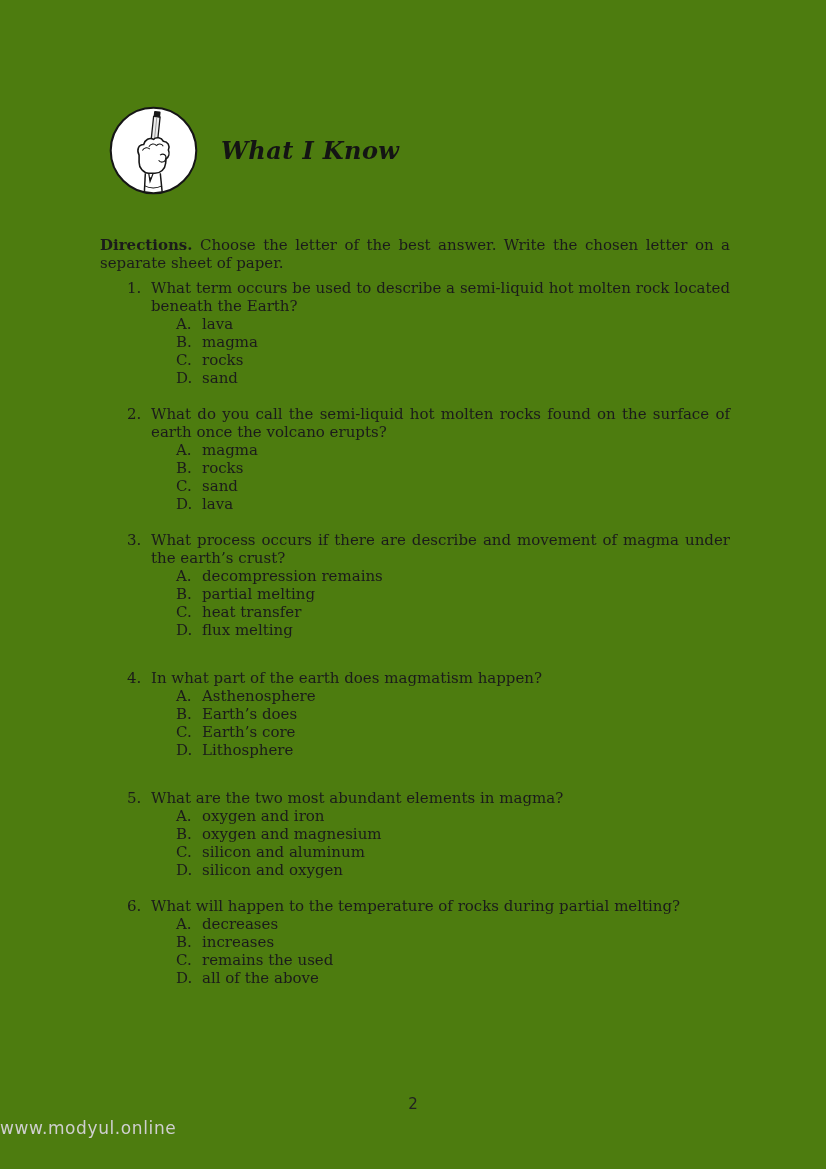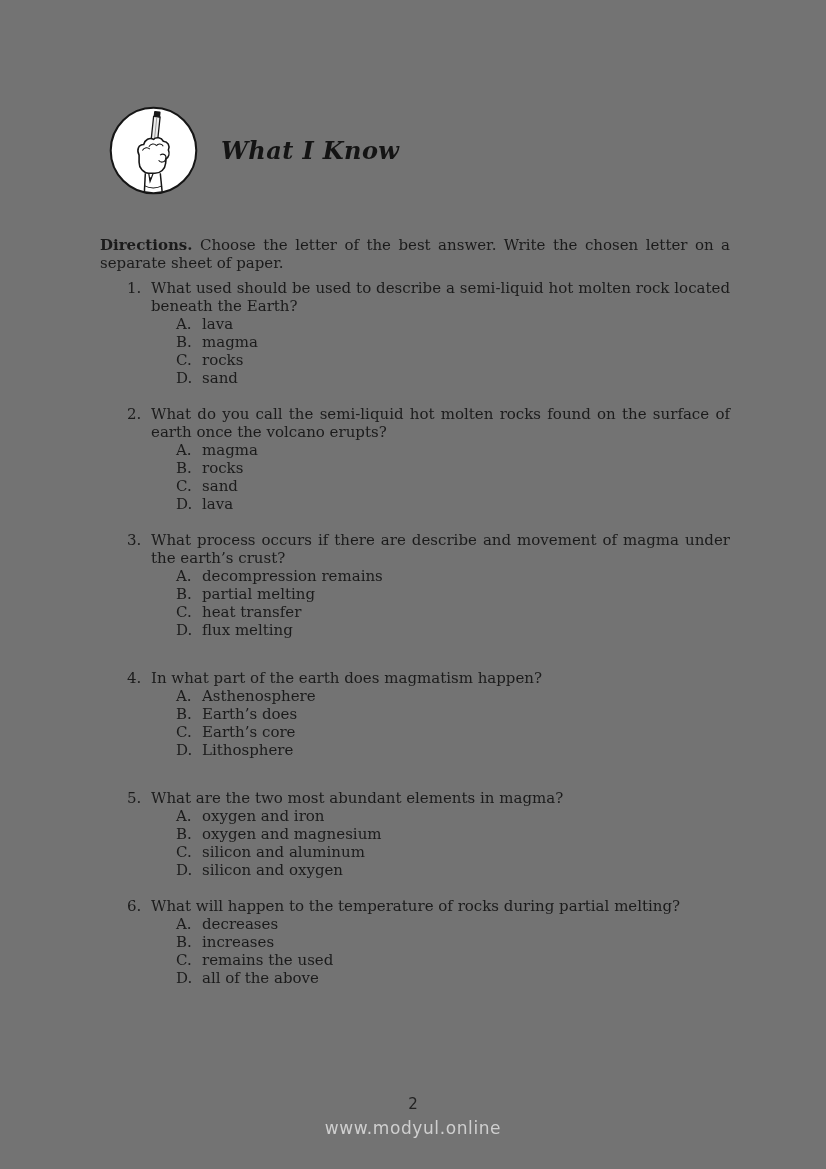--- a/index.html
+++ b/index.html
@@ -1,21 +1,21 @@
 <!DOCTYPE html>
 <html><head>
 <meta charset="utf-8">
 <style>
   html, body { margin: 0; padding: 0; background: #ffffff; }
   .page {
     position: relative;
     width: 826px;
     height: 1169px;
     margin: 0 auto;
-    background: #737373;
+    background: #4d7c0f;
     font-family: "DejaVu Serif", "Liberation Serif", serif;
     color: #1b1b1b;
     overflow: hidden;
   }
 
   
   .header {
     position: absolute;
     top: 104px;
     left: 107px;
@@ -68,21 +68,20 @@
     text-align: center;
     font-family: "DejaVu Sans", "Liberation Sans", sans-serif;
     font-size: 15px;
     color: #222222;
   }
   .watermark {
     position: absolute;
     top: 1118px;
     left: 0;
     width: 100%;
-    text-align: center;
     font-family: "DejaVu Sans", "Liberation Sans", sans-serif;
     font-size: 17px;
     letter-spacing: 0.6px;
     color: #cfcfcf;
   }
 </style>
 </head>
 <body>
 
 <div class="page">
@@ -116,21 +115,21 @@
     <p class="directions">
       <span class="dir-label">Directions.</span>
       <span>Choose the letter of the best answer. Write the chosen letter on a separate sheet of paper.</span>
     </p>
 
     <div class="questions">
 
       <div class="question">
         <div class="q-row">
           <span class="q-num">1.</span>
-          <div class="q-text">What used should be used to describe a semi-liquid hot molten rock located beneath the Earth?</div>
+          <div class="q-text">What term occurs be used to describe a semi-liquid hot molten rock located beneath the Earth?</div>
         </div>
         <div class="options">
           <div class="option">
             <span class="opt-letter">A.</span>
             <span class="opt-text">lava</span>
           </div>
           <div class="option">
             <span class="opt-letter">B.</span>
             <span class="opt-text">magma</span>
           </div>

